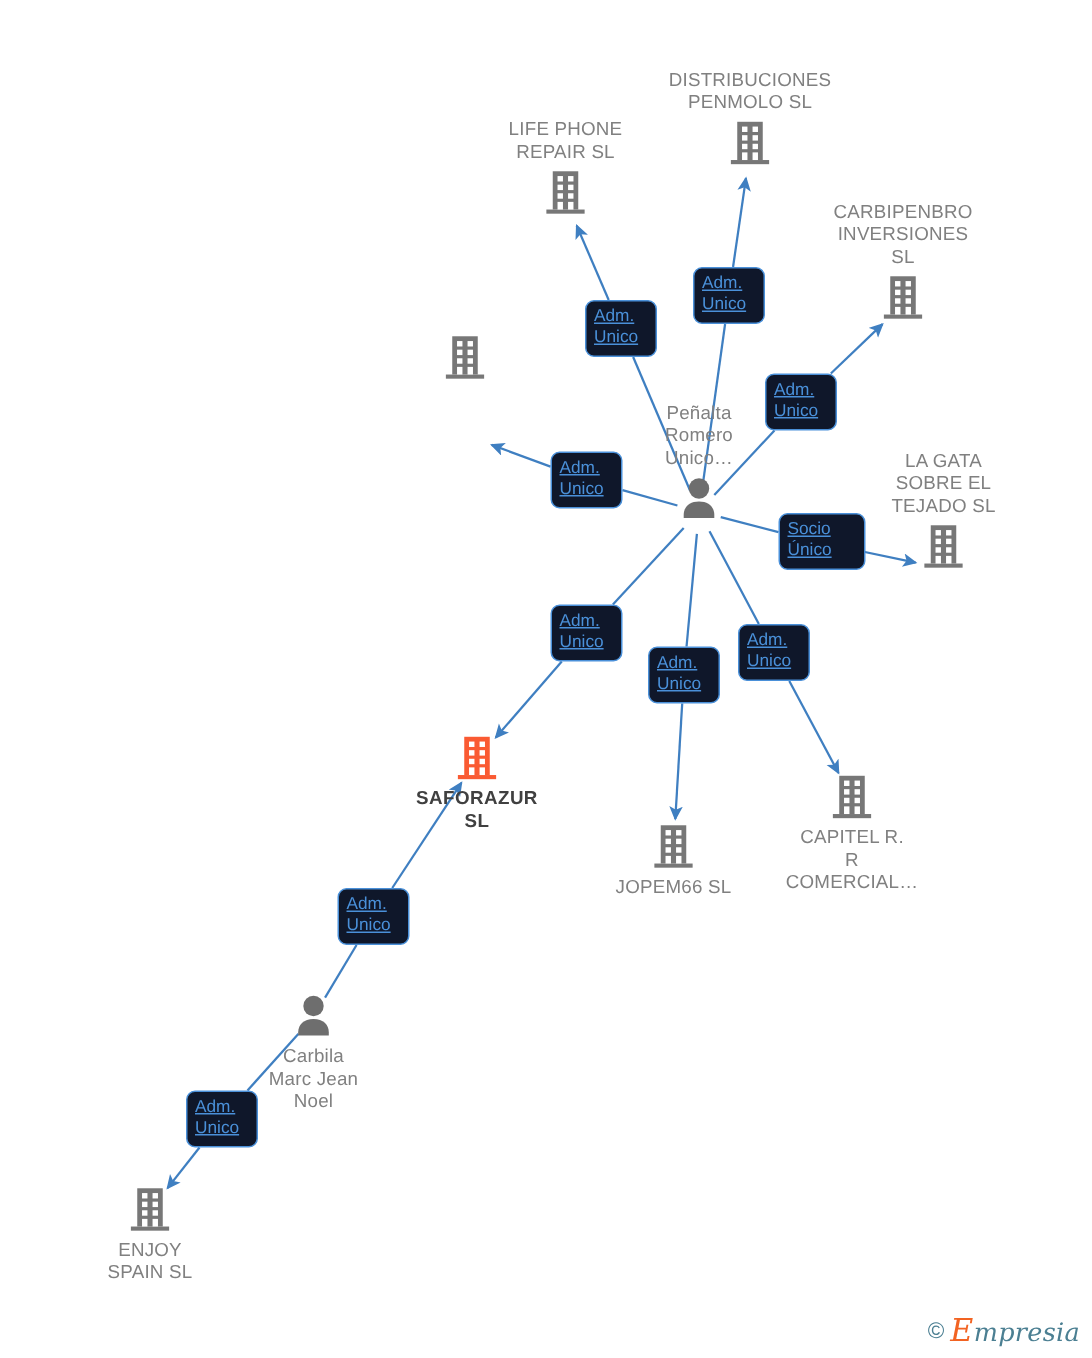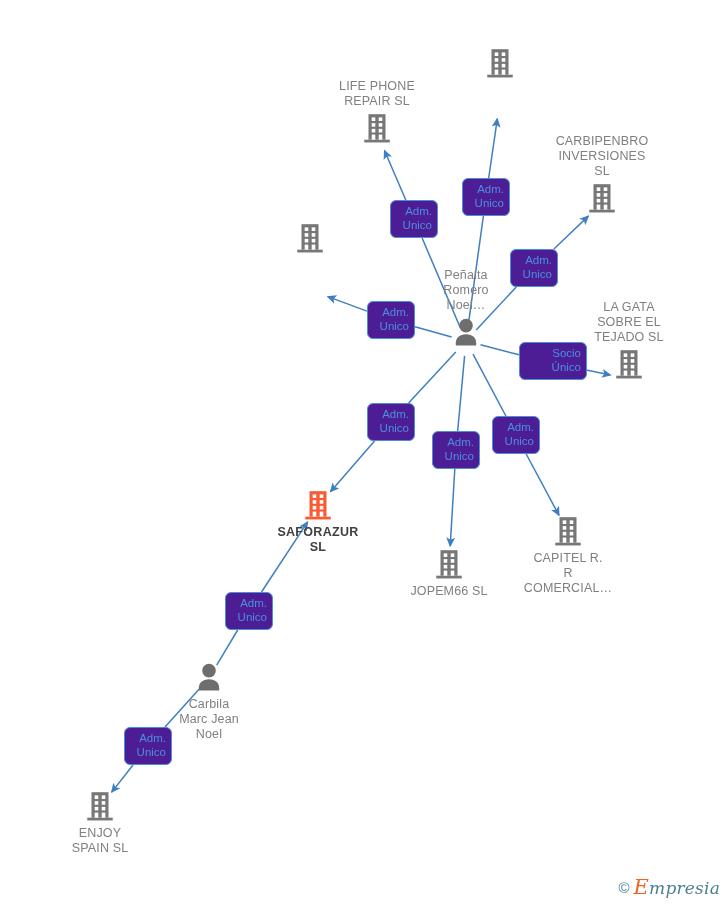--- a/index.html
+++ b/index.html
@@ -58,30 +58,31 @@
     width: 34px;
     height: 34px;
   }
   .cap-above .caption { margin-bottom: 2px; }
   .cap-below .caption { margin-top: 3px; }
 
   
   .chip {
     position: absolute;
     box-sizing: border-box;
-    background: #4c1d95;
+    background: #0f172a;
     border: 1.3px solid #4a90d9;
     border-radius: 6px;
     color: #4a90d9;
     font-size: 11.5px;
     line-height: 14px;
-    text-align: right;
+    text-align: left;
     padding: 3px 5px 4px 5px;
     white-space: pre-line;
     z-index: 5;
+    text-decoration: underline;
   }
 
   
   #watermark {
     position: absolute;
     right: 8px;
     bottom: 6px;
     display: flex;
     align-items: center;
     gap: 4px;
@@ -133,20 +134,22 @@
         <line x1="473.0" y1="354.2" x2="505.9" y2="416.0"></line>
         <line x1="526.2" y1="454.0" x2="559.0" y2="515.3" marker-end="url(#arrow)"></line>
         <line x1="216.7" y1="665.1" x2="237.7" y2="630.0"></line>
         <line x1="261.5" y1="592.0" x2="307.6" y2="521.9" marker-end="url(#arrow)"></line>
         <line x1="199.0" y1="689.2" x2="165.0" y2="727.0"></line>
         <line x1="133.0" y1="765.0" x2="111.7" y2="792.1" marker-end="url(#arrow)"></line>
       </g>
   </svg>
 
   <div class="node company cap-above" style="left:500px; top:46px;">
+    <div class="caption">DISTRIBUCIONES
+PENMOLO  SL</div>
     <svg class="glyph" viewBox="0 0 32 32">
       <g fill="#777777">
         <rect x="8" y="3" width="16" height="24"></rect>
         <rect x="4" y="27" width="24" height="2.6"></rect>
         <g fill="#ffffff">
           <rect x="11" y="6" width="3.4" height="3.4"></rect>
             <rect x="17.6" y="6" width="3.4" height="3.4"></rect>
           <rect x="11" y="11.4" width="3.4" height="3.4"></rect>
             <rect x="17.6" y="11.4" width="3.4" height="3.4"></rect>
           <rect x="11" y="16.8" width="3.4" height="3.4"></rect>
@@ -238,21 +241,21 @@
           <rect x="11" y="22.2" width="3.4" height="4.8"></rect>
             <rect x="17.6" y="22.2" width="3.4" height="4.8"></rect>
         </g>
       </g>
     </svg>
   </div>
 
   <div class="node person cap-above" style="left:466px; top:268px;">
     <div class="caption">Peñalta
 Romero
-Noel…</div>
+Unico…</div>
     <svg class="glyph" viewBox="0 0 32 32">
       <g fill="#6e6e6e">
         <circle cx="16" cy="10" r="6.4"></circle>
         <path d="M16 18.2c-6.1 0-9.6 3.6-9.6 8.3v2.1h19.2v-2.1c0-4.7-3.5-8.3-9.6-8.3z"></path>
       </g>
     </svg>
   </div>
 
   <div class="node company cap-below focus" style="left:318px; top:488px;">
     <svg class="glyph" viewBox="0 0 32 32">
@@ -351,21 +354,21 @@
   </div>
 
   <div class="chip" style="left:390px; top:200px; width:48px; height:38px;">Adm.
 Unico</div>
   <div class="chip" style="left:462px; top:178px; width:48px; height:38px;">Adm.
 Unico</div>
   <div class="chip" style="left:510px; top:249px; width:48px; height:38px;">Adm.
 Unico</div>
   <div class="chip" style="left:367px; top:301px; width:48px; height:38px;">Adm.
 Unico</div>
-  <div class="chip" style="left:519px; top:342px; width:68px; height:38px;">Socio
+  <div class="chip" style="left:519px; top:342px; width:58px; height:38px;">Socio
 Único</div>
   <div class="chip" style="left:367px; top:403px; width:48px; height:38px;">Adm.
 Unico</div>
   <div class="chip" style="left:432px; top:431px; width:48px; height:38px;">Adm.
 Unico</div>
   <div class="chip" style="left:492px; top:416px; width:48px; height:38px;">Adm.
 Unico</div>
   <div class="chip" style="left:225px; top:592px; width:48px; height:38px;">Adm.
 Unico</div>
   <div class="chip" style="left:124px; top:727px; width:48px; height:38px;">Adm.

